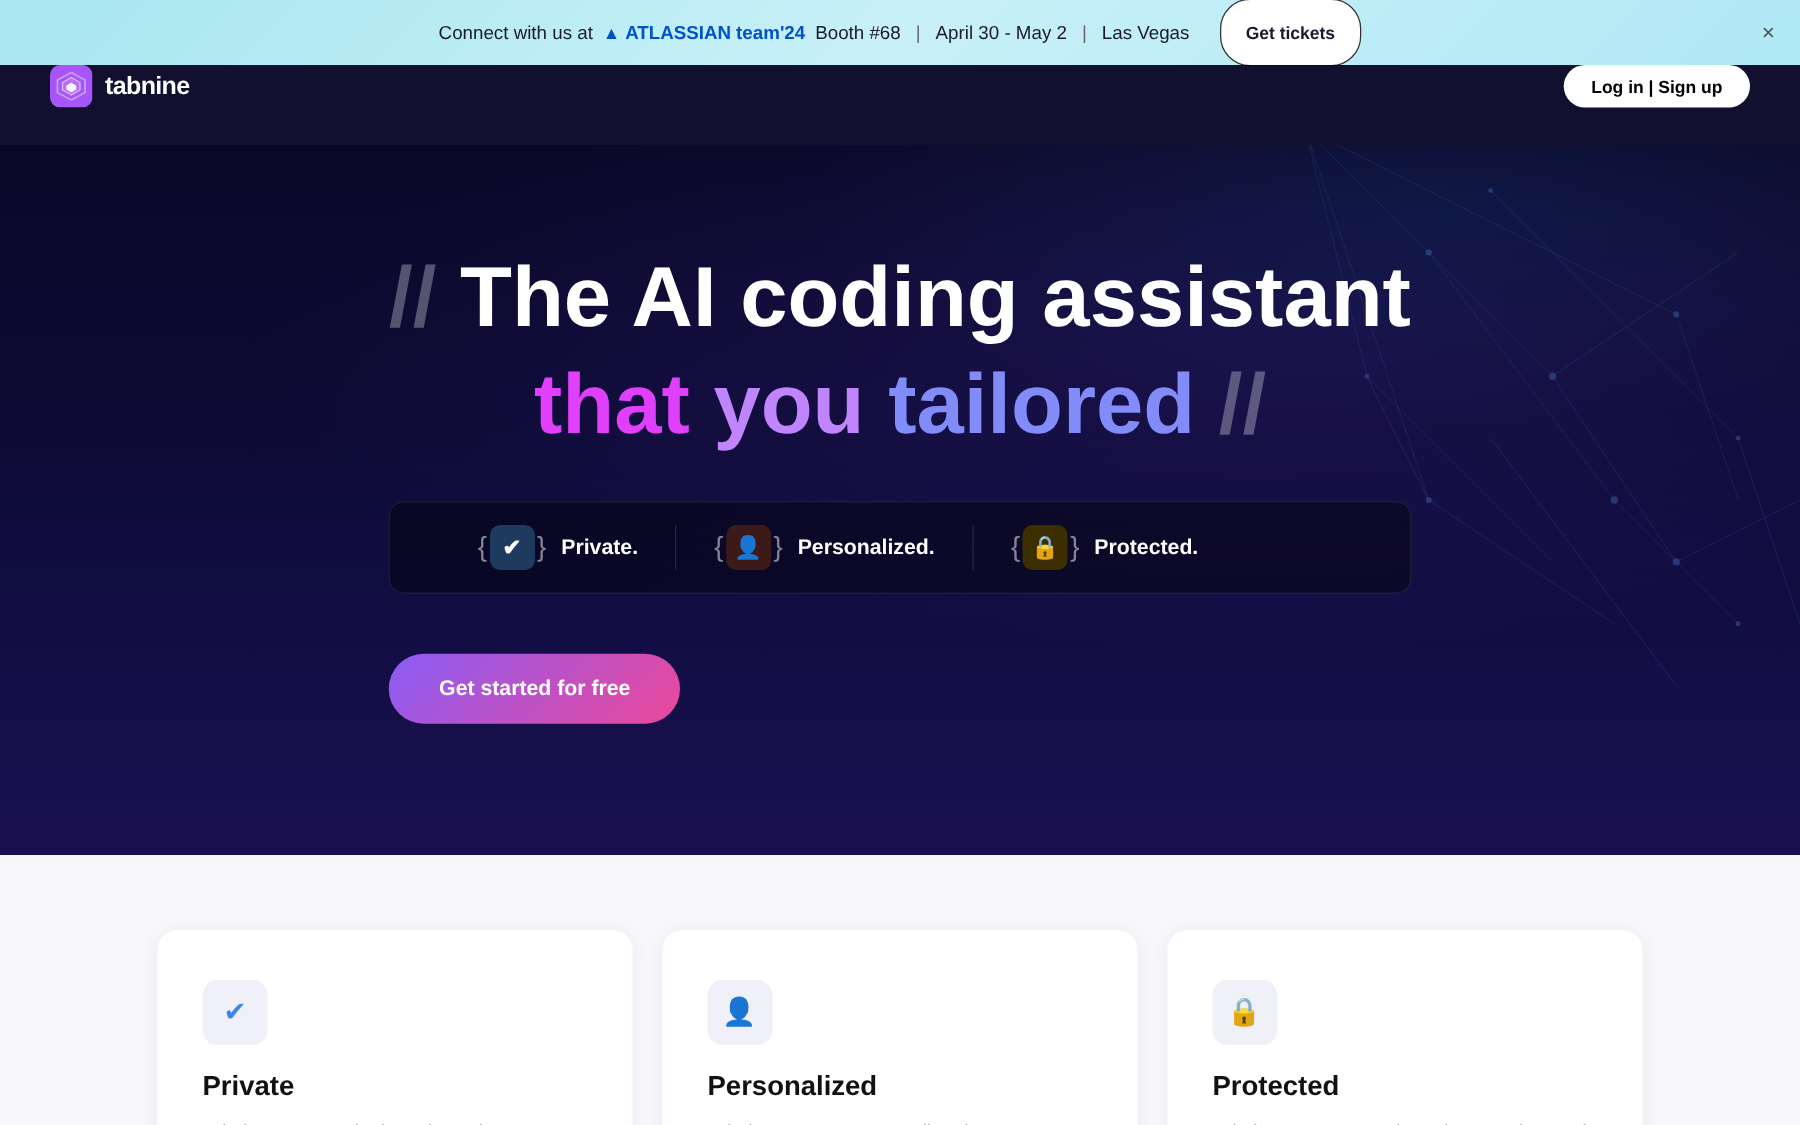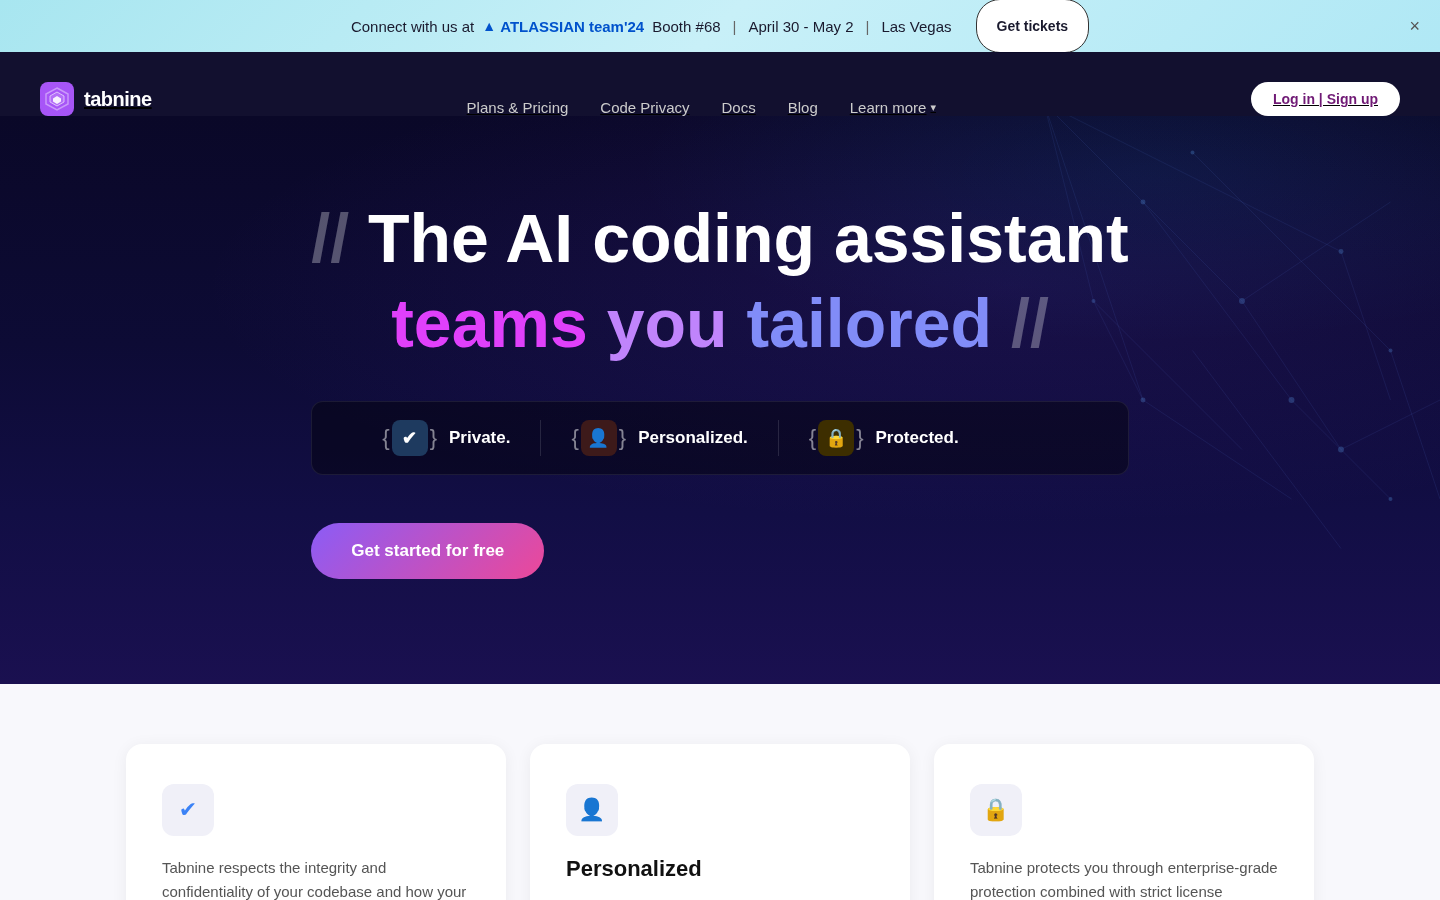--- a/index.html
+++ b/index.html
@@ -29,39 +29,39 @@
     }
     .banner-close {
       position: absolute; right: 20px; top: 50%; transform: translateY(-50%);
       background: none; border: none; font-size: 18px; cursor: pointer;
       color: #555; line-height: 1;
     }
 
     
     .navbar {
       background: rgba(10, 8, 40, 0.97);
-      display: flex; align-items: flex-end; justify-content: space-between;
-      padding: 0 40px; height: 64px; position: relative; z-index: 10; text-decoration: underline;
+      display: flex; align-items: flex-start; justify-content: space-between;
+      padding: 0 40px; height: 64px; position: relative; z-index: 10;
     }
     .nav-logo { display: flex; align-items: center; gap: 10px; text-decoration: none; }
     .logo-icon {
       width: 34px; height: 34px;
     }
     .logo-text { color: white; font-size: 20px; font-weight: 700; letter-spacing: -0.5px; }
     .nav-links { display: flex; align-items: center; gap: 32px; }
     .nav-link {
       color: #ccc; font-size: 15px; text-decoration: none; cursor: pointer;
       display: flex; align-items: center; gap: 4px;
     }
     .nav-link .chevron { font-size: 11px; }
     .nav-actions { display: flex; align-items: center; }
     .auth-btn {
       background: white; border: none; border-radius: 24px;
       padding: 9px 22px; font-size: 14px; font-weight: 600;
-      cursor: pointer; color: #701a75;
+      cursor: pointer; color: #000000;
     }
 
     
     .hero {
       background: linear-gradient(180deg, #0a0828 0%, #0d0b35 40%, #120e45 70%, #1a1050 100%);
       min-height: 568px;
       display: flex; flex-direction: column; align-items: center;
       justify-content: center; text-align: center;
       padding: 60px 40px 80px;
       position: relative; overflow: hidden;
@@ -182,38 +182,20 @@
       <defs>
         <linearGradient id="logoGrad" x1="0" y1="0" x2="34" y2="34">
           <stop offset="0%" stop-color="#a855f7"></stop>
           <stop offset="100%" stop-color="#6366f1"></stop>
         </linearGradient>
       </defs>
     </svg>
     <span class="logo-text">tabnine</span>
   </a>
 
-  <div class="nav-links">
-    <a class="nav-link" href="#">
-      <span>Plans &amp; Pricing</span>
-    </a>
-    <a class="nav-link" href="#">
-      <span>Code Privacy</span>
-    </a>
-    <a class="nav-link" href="#">
-      <span>Docs</span>
-    </a>
-    <a class="nav-link" href="#">
-      <span>Blog</span>
-    </a>
-    <a class="nav-link" href="#">
-      <span>Learn more</span>
-      <span class="chevron">▾</span>
-    </a>
-  </div>
 
   <div class="nav-actions">
     <button class="auth-btn">Log in | Sign up</button>
   </div>
 </nav>
 
 <section class="hero">
 
   <svg class="hero-network" viewBox="0 0 800 600" preserveAspectRatio="xMidYMid slice">
     <defs>
@@ -256,21 +238,21 @@
   </svg>
 
   <div class="hero-bg"></div>
 
   <div class="hero-content">
     <h1 class="hero-title">
       <span class="slashes">//</span>
       <span>The AI coding assistant</span>
     </h1>
     <div class="hero-subtitle">
-      <span class="gradient-that">teams</span>
+      <span class="gradient-that">that</span>
       <span style="color:white;"> </span>
       <span class="gradient-you">you</span>
       <span style="color:white;"> </span>
       <span class="gradient-control">tailored</span>
       <span style="color:white;"> </span>
       <span class="slashes">//</span>
     </div>
 
     <div class="badges">
       <div class="badge-item">
@@ -309,28 +291,30 @@
       <button class="btn-primary">Get started for free</button>
     </div>
   </div>
 </section>
 
 <section class="cards-section">
   <div class="card">
     <div class="card-icon-wrap">
       <span style="font-size:22px; color:#3b82f6;">✔</span>
     </div>
+    <div class="card-title">Private</div>
     <div class="card-desc">Tabnine respects the integrity and confidentiality of your codebase and how your teams</div>
   </div>
   <div class="card">
     <div class="card-icon-wrap">
       <span style="font-size:22px; color:#ef4444;">👤</span>
     </div>
     <div class="card-title">Personalized</div>
     <div class="card-desc">Tabnine's AI agents are tailored to your team, aware of your code and company standards,</div>
   </div>
   <div class="card">
     <div class="card-icon-wrap">
       <span style="font-size:22px; color:#f59e0b;">🔒</span>
     </div>
+    <div class="card-title">Protected</div>
     <div class="card-desc">Tabnine protects you through enterprise-grade protection combined with strict license</div>
   </div>
 </section>
 
 </body></html>

